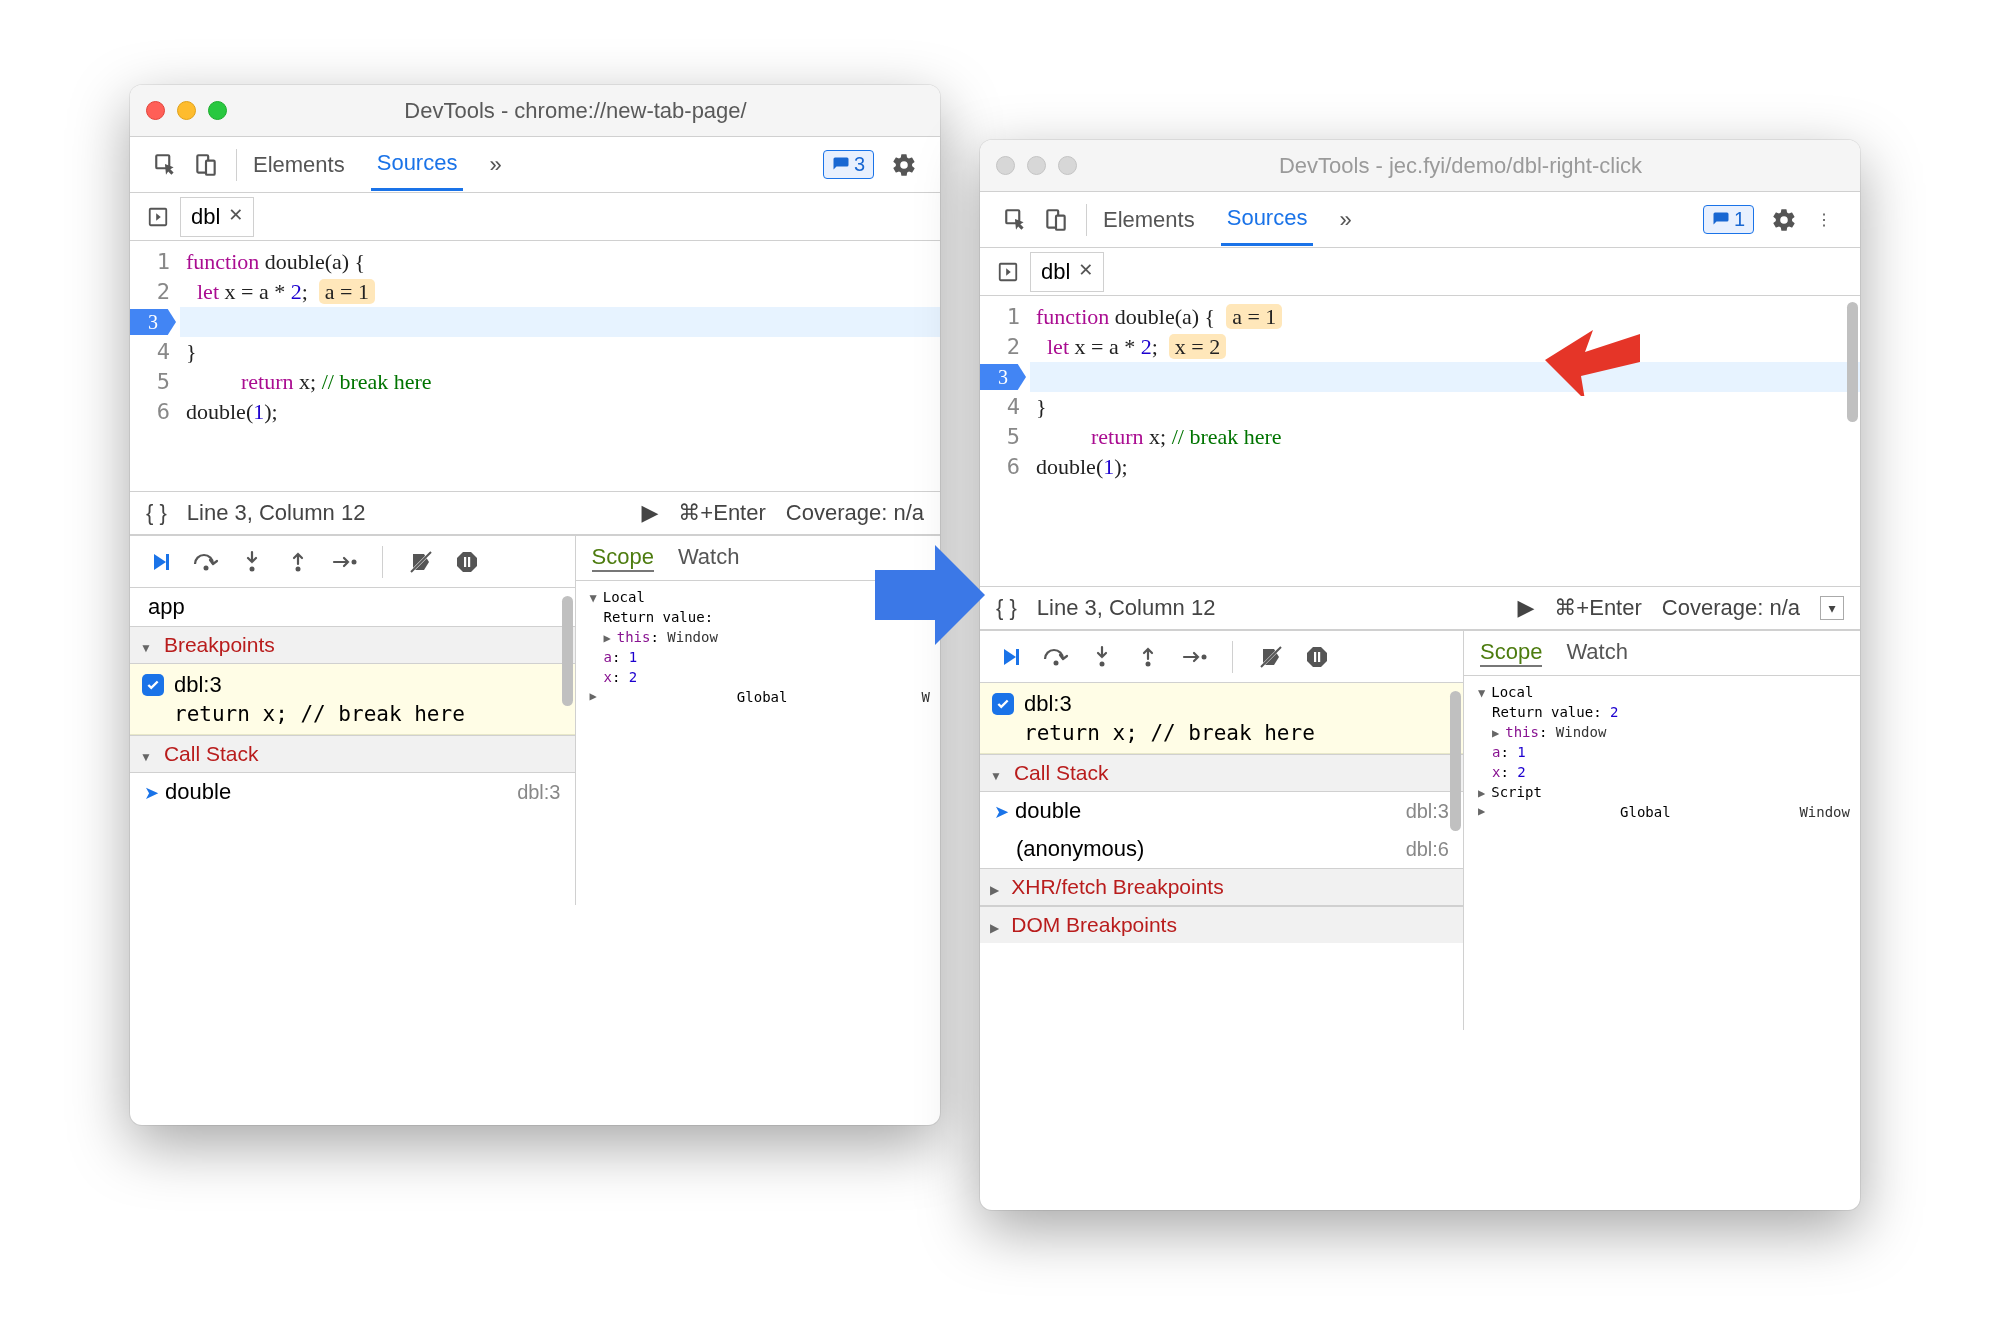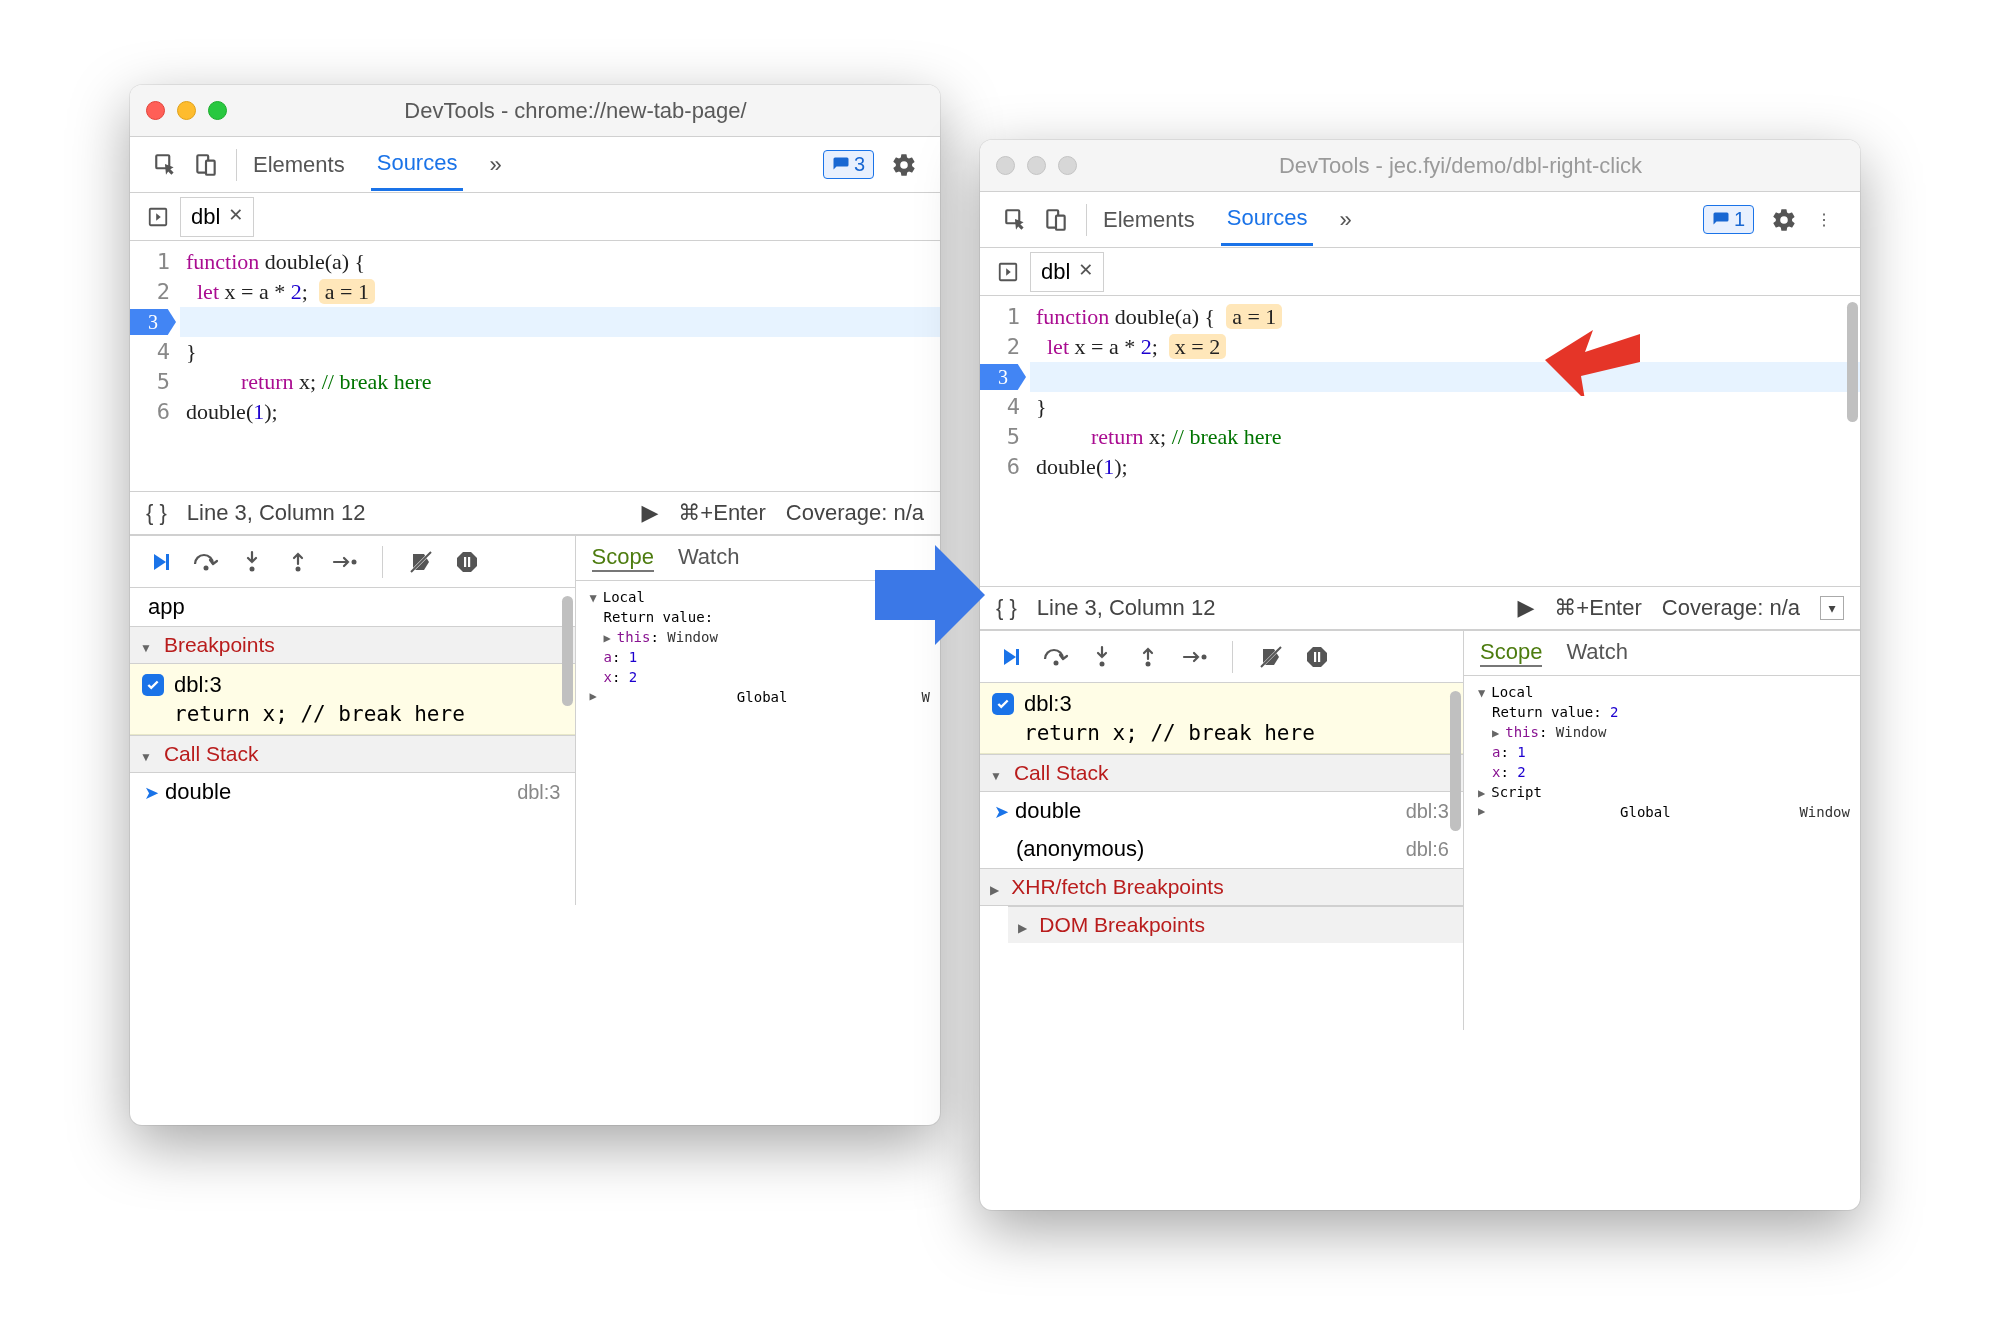--- a/index.html
+++ b/index.html
@@ -473,21 +473,21 @@
         <span class="loc">dbl:3</span>
       </div>
       <div class="callrow">
         <span style="padding-left:22px;">(anonymous)</span>
         <span class="loc">dbl:6</span>
       </div>
       <div class="section-hdr">
           <span class="caret"></span>
           <span>XHR/fetch Breakpoints</span>
         </div>
-      <div class="section-hdr" style="border-bottom:none;margin-left:28px;">
+      <div class="section-hdr" style="border-bottom:none;">
           <span class="caret"></span>
           <span>DOM Breakpoints</span>
         </div>
       <div class="scrollthumb" style="top:60px; height:140px;"></div>
     </div>
     <div class="right-col">
       <div class="scope-tabs">
         <span class="scope-tab active">Scope</span>
         <span class="scope-tab">Watch</span>
       </div>

